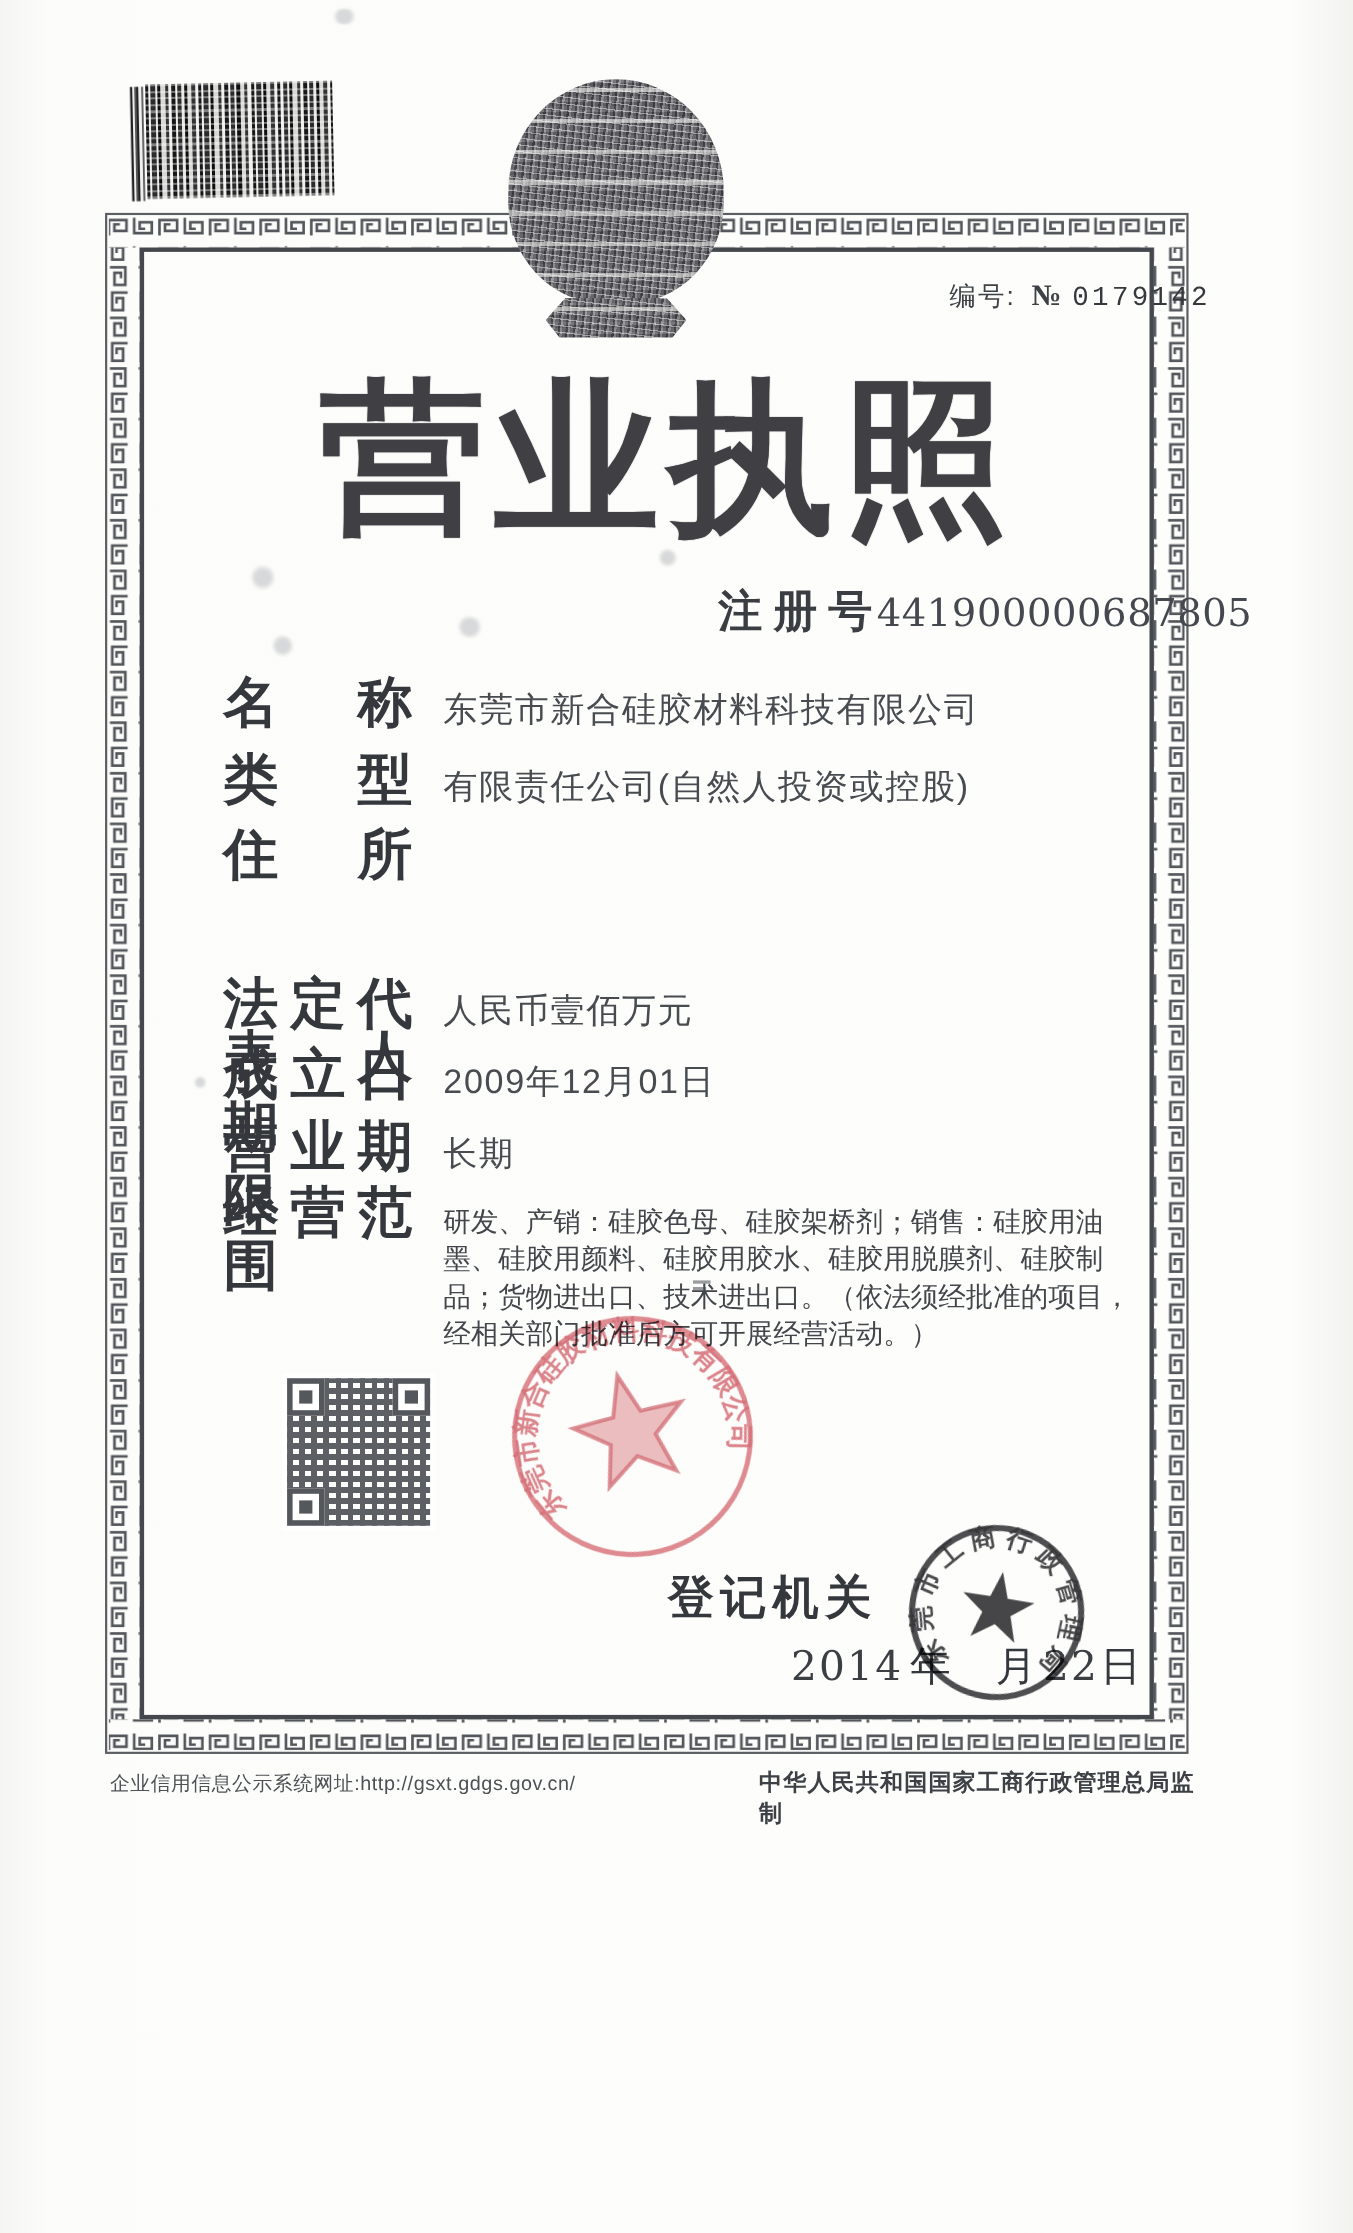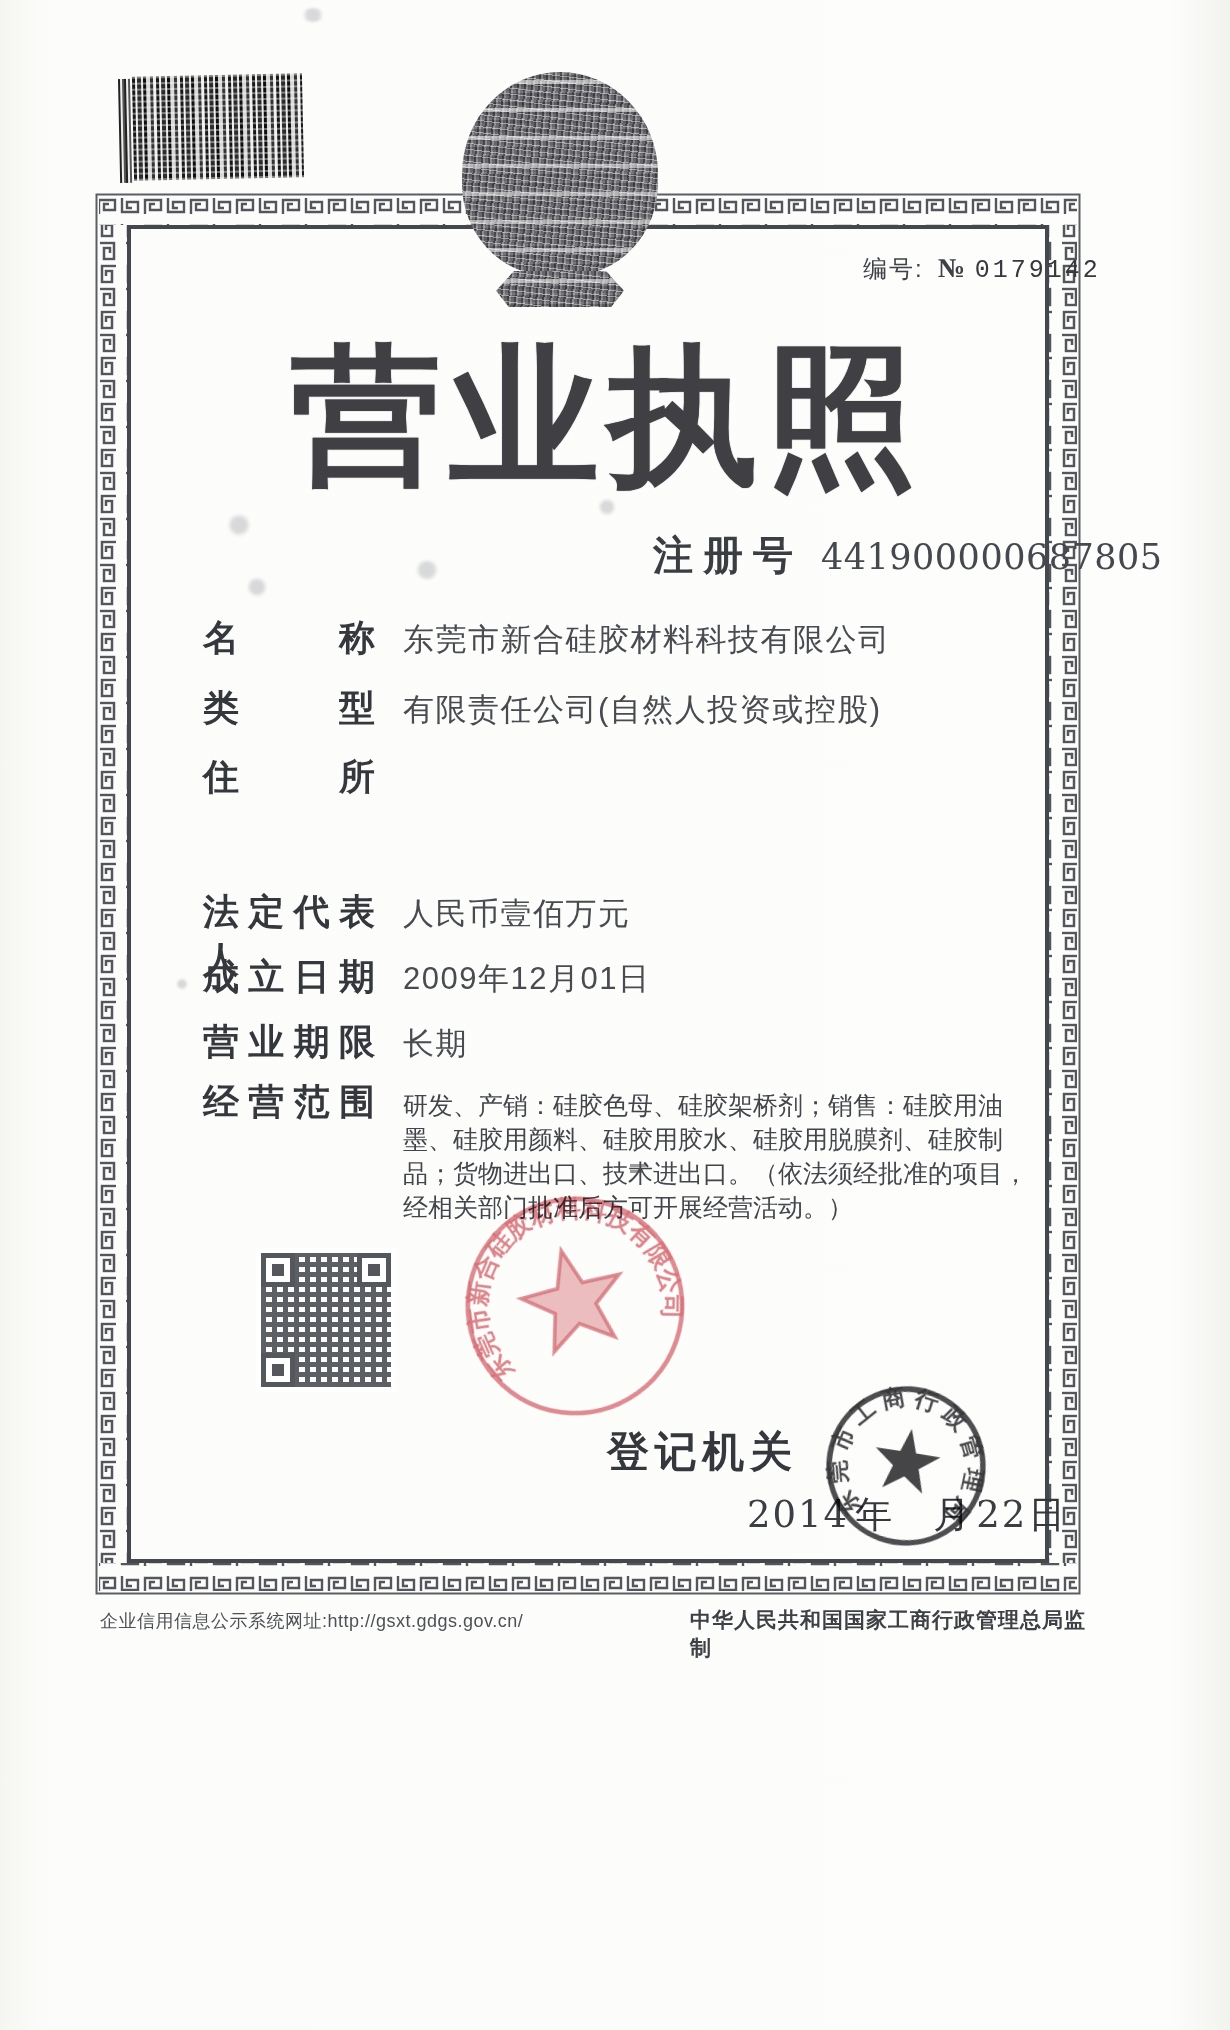--- a/index.html
+++ b/index.html
@@ -57,25 +57,25 @@
   .title { position:absolute; left:291px; top:341px; width:625px; display:flex; justify-content:space-between; z-index:3; }
   .title span {
     font-size:150px; line-height:150px; font-weight:700; color:#3c3c41;
     text-shadow:0 0 1px rgba(60,60,65,.8), 1px 1px 0 rgba(255,255,255,.25);
     filter:contrast(.95) blur(.3px);
   }
 
   
   .regline { position:absolute; left:620px; top:528px; z-index:3; display:flex; align-items:baseline; }
   .regline .rlabel { width:140px; font-size:40px; font-weight:600; color:#3a3e43; text-align:justify; text-align-last:justify;margin-left:33px; }
-  .regline .rnum { margin-left:28px; font-family:"DejaVu Serif", serif; font-size:35px; color:#45494f; letter-spacing:.5px; }
+  .regline .rnum { margin-left:4px; font-family:"DejaVu Serif", serif; font-size:35px; color:#45494f; letter-spacing:.5px; }
 
   
   .row { position:absolute; left:203px; display:flex; align-items:baseline; z-index:3; }
-  .flabel { width:172px; flex:0 0 172px; font-size:36px; line-height:48px; font-weight:600; color:#34383d;
+  .flabel { width:172px; flex:0 0 172px; font-size:50px; line-height:48px; font-weight:600; color:#34383d;
             text-align:justify; text-align-last:justify; filter:blur(.2px); }
   .fvalue { margin-left:28px; font-size:31px; color:#484c51; letter-spacing:1.5px; white-space:nowrap; }
   .fvalue.addr { font-size:30px; letter-spacing:.5px; }
   .fvalue.para { white-space:normal; width:627px; font-size:25px; line-height:34px; letter-spacing:0; color:#42464b; }
 
   
   .qr { position:absolute; left:256px; top:1248px; width:140px; height:144px; background:#fff; padding:5px; z-index:3; }
   .qr-inner { position:relative; width:100%; height:100%;
     background:
       repeating-linear-gradient(0deg,#4b4e53 0 5px,transparent 5px 10px),
@@ -88,21 +88,21 @@
 
   
   .red-seal { position:absolute; left:455px; top:1186px; z-index:5; mix-blend-mode:multiply; opacity:.92;
               transform:rotate(-14deg); filter:blur(.35px); }
   .black-seal { position:absolute; left:820px; top:1380px; z-index:6; mix-blend-mode:multiply; opacity:.93;
               transform:rotate(9deg); filter:blur(.25px); }
 
   
   .registrar { position:absolute; left:607px; top:1424px; width:185px; font-size:42px; font-weight:600; color:#34383d;
                text-align:justify; text-align-last:justify; z-index:3; }
-  .dateline { position:absolute; left:747px; top:1490px; z-index:3; font-size:37px; color:#34383d; white-space:nowrap; }
+  .dateline { position:absolute; left:719px; top:1490px; z-index:3; font-size:37px; color:#34383d; white-space:nowrap; }
   .dateline .dnum { font-family:"DejaVu Serif", serif; letter-spacing:2px; color:#3b3f44; }
   .dateline .gap-a { margin-right:6px; } .dateline .gap-b { margin-right:41px; }
   .dateline .gap-c { margin-right:6px; } .dateline .gap-d { margin-right:1px; }
 
   
   .footer-left  { position:absolute; left:100px; top:1609px; font-size:18px; color:#4d5156; letter-spacing:.5px; z-index:3; }
   .footer-right { position:absolute; left:690px; top:1606px; width:400px; font-size:21px; color:#3d4146; letter-spacing:1px; z-index:3;font-weight:bold; }
 
   
   .smudge { position:absolute; border-radius:50%; background:radial-gradient(circle,#7a7e86 0 40%,transparent 70%);

